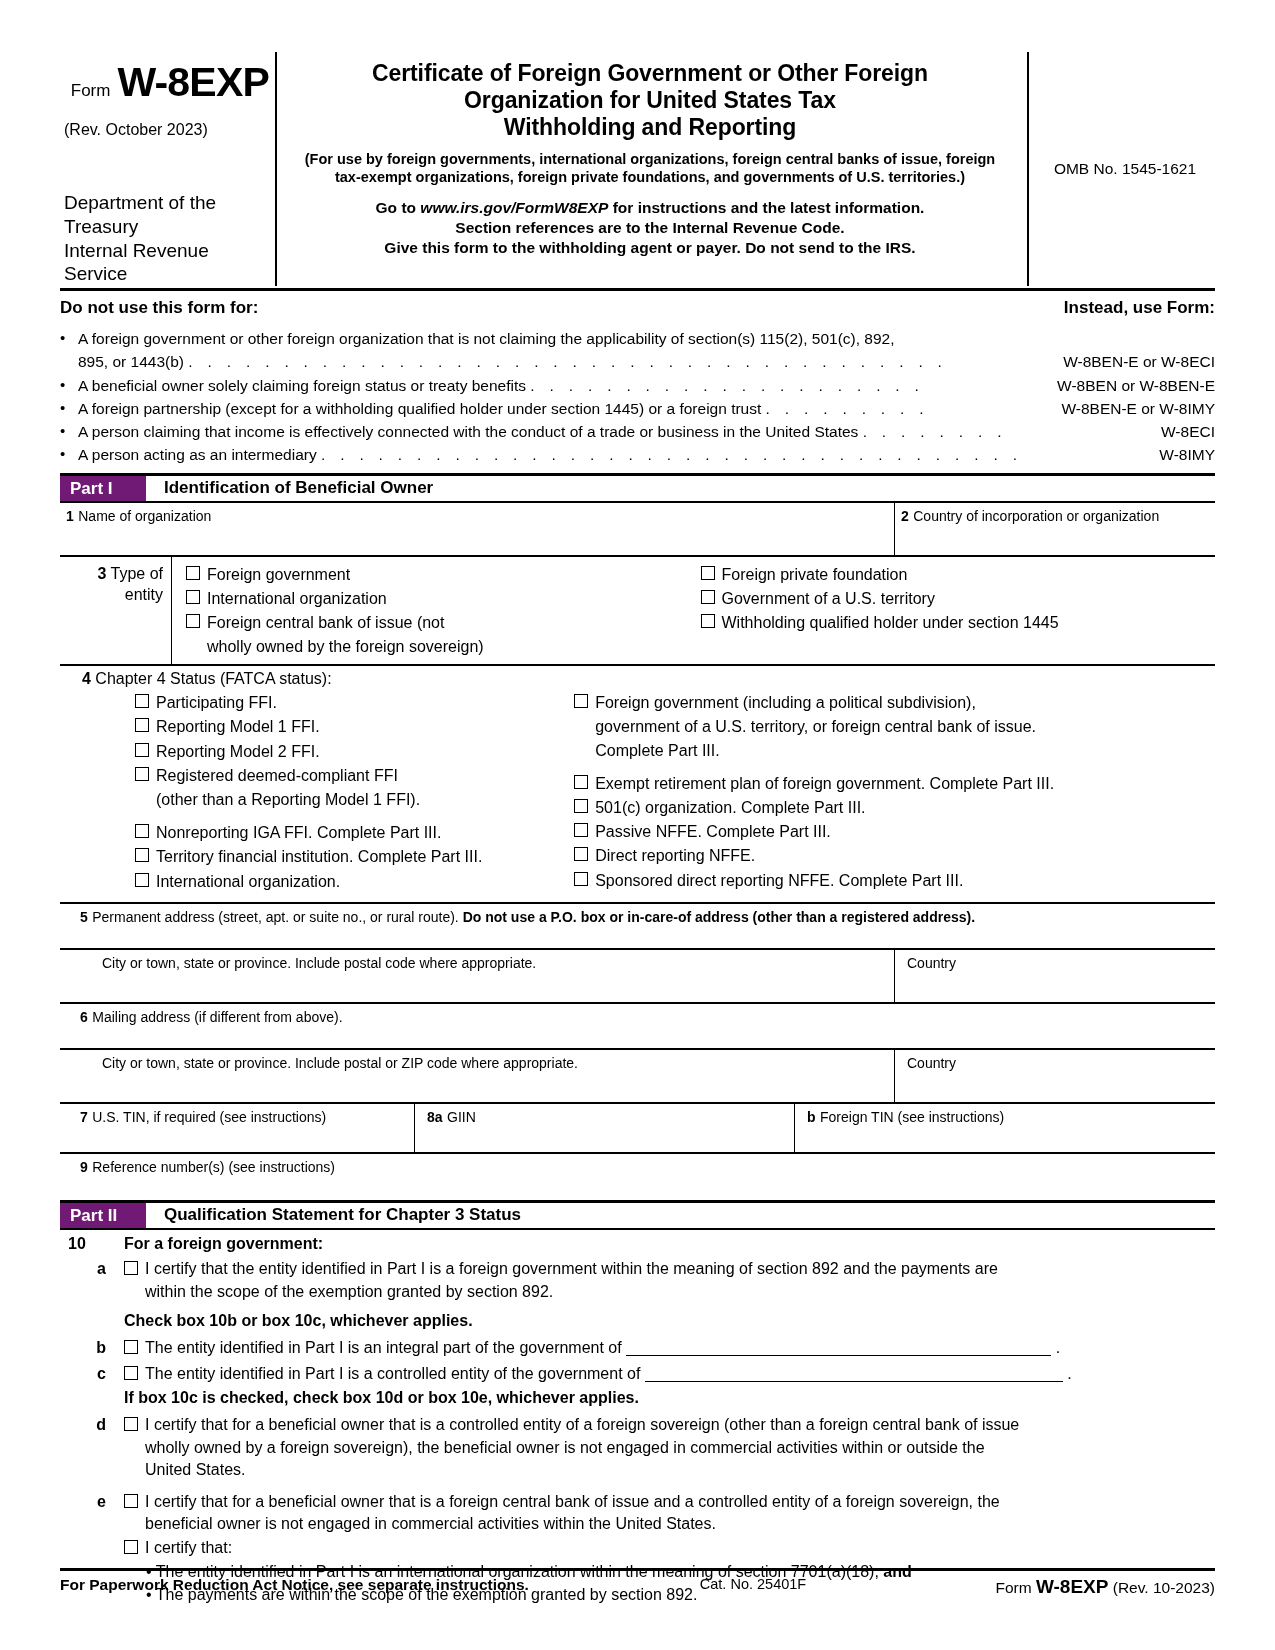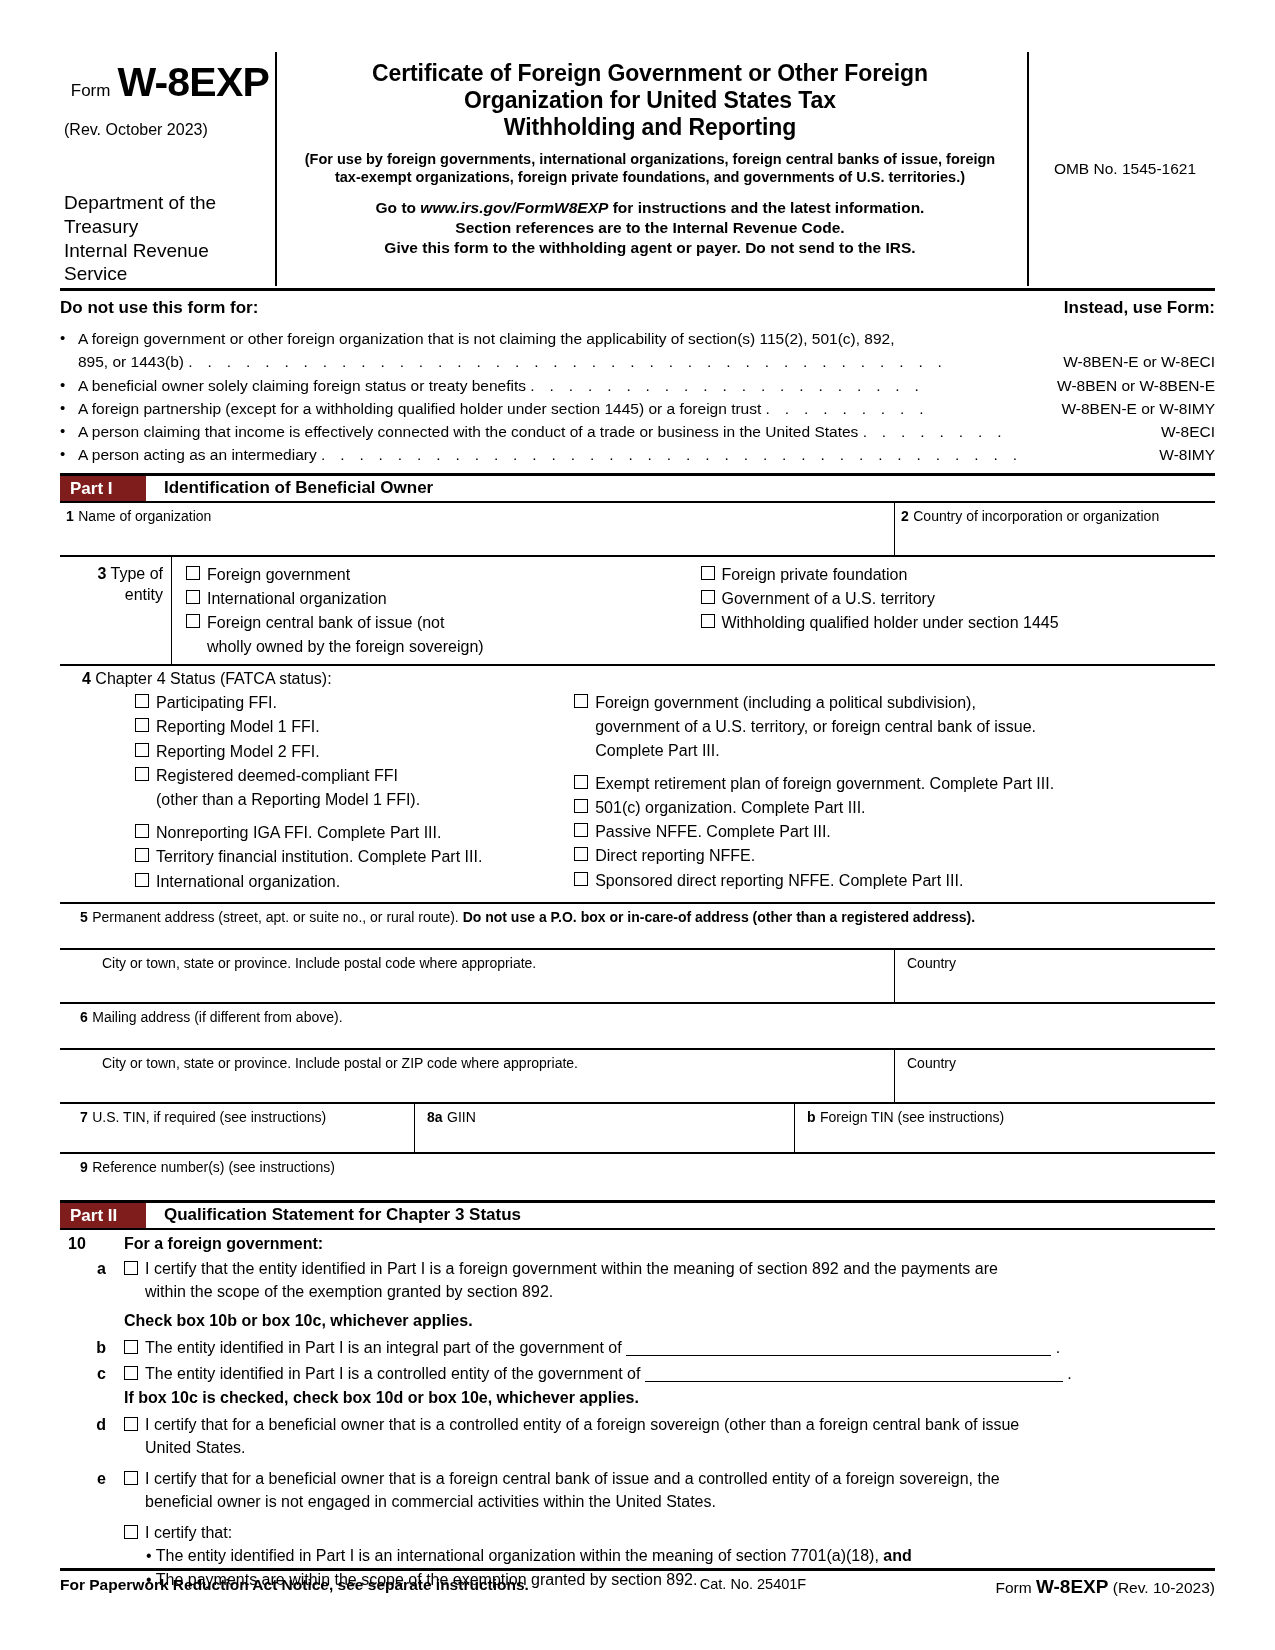--- a/index.html
+++ b/index.html
@@ -140,21 +140,21 @@
   
   .part-bar {
     display: flex;
     align-items: stretch;
     border-top: 3px solid #000;
     border-bottom: 2px solid #000;
     margin-top: 6px;
     height: 25px;
   }
   .part-tag {
-    background: #7f1d1d;
+    background: #701a75;
     color: #fff;
     font-size: 17px;
     font-weight: bold;
     padding: 1px 10px 0 10px;
     display: flex;
     align-items: center;
     min-width: 86px;
     box-sizing: border-box;
   }
   .part-title {
@@ -598,37 +598,38 @@
       </div>
     </div>
 
     <div class="q-row">
       <div class="q-letter">d</div>
       <div class="q-body">
         <div class="q-withck">
           <span class="ck"></span>
           <span class="q-text">I certify that for a beneficial owner that is a controlled entity of a foreign sovereign (other than a foreign central bank of issue</span>
         </div>
+        <div style="padding-left:21px">wholly owned by a foreign sovereign), the beneficial owner is not engaged in commercial activities within or outside the</div>
         <div style="padding-left:21px">United States.</div>
       </div>
     </div>
 
     <div class="q-row" style="margin-top:9px">
       <div class="q-letter">e</div>
       <div class="q-body">
         <div class="q-withck">
           <span class="ck"></span>
           <span class="q-text">I certify that for a beneficial owner that is a foreign central bank of issue and a controlled entity of a foreign sovereign, the</span>
         </div>
         <div style="padding-left:21px">beneficial owner is not engaged in commercial activities within the United States.</div>
       </div>
     </div>
 
 
-    <div class="q-row" style="margin-top:9px">
+    <div class="q-row" style="margin-top:2px">
       <div class="q-letter">&nbsp;</div>
       <div class="q-body">
         <div class="q-withck">
           <span class="ck"></span>
           <span class="q-text">I certify that:</span>
         </div>
         <div class="q-sub"><span>•</span> <span>The entity identified in Part I is an international organization within the meaning of section 7701(a)(18), </span><b>and</b></div>
         <div class="q-sub"><span>•</span> <span>The payments are within the scope of the exemption granted by section 892.</span></div>
       </div>
     </div>

